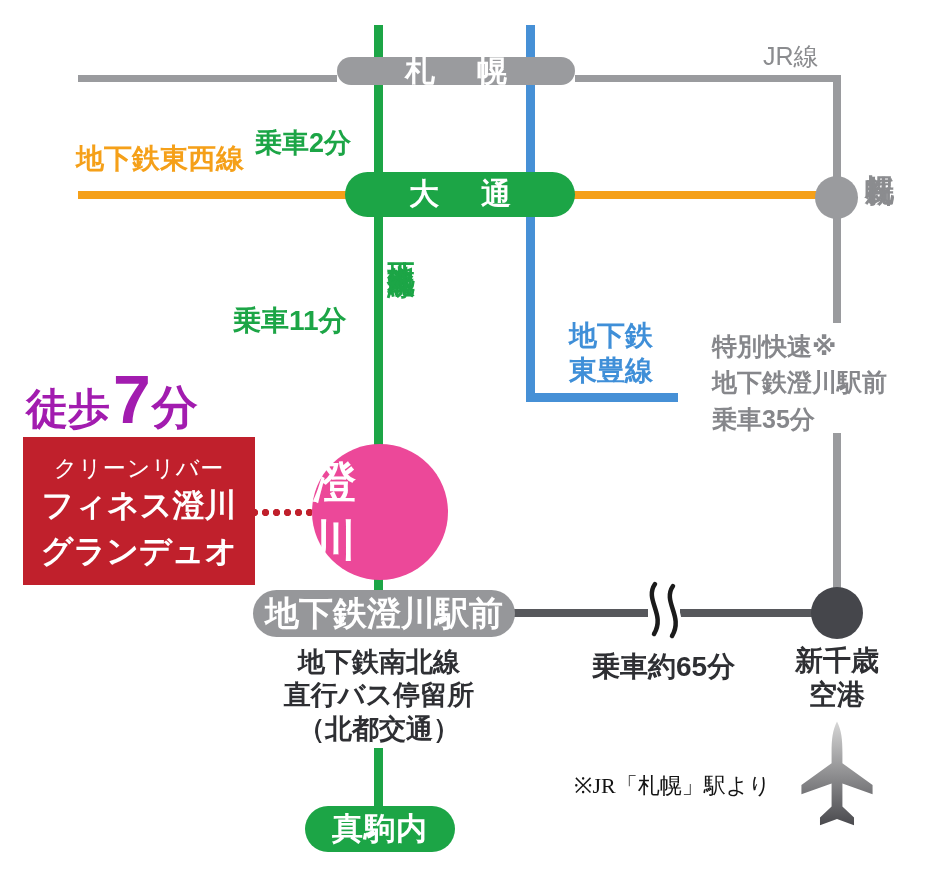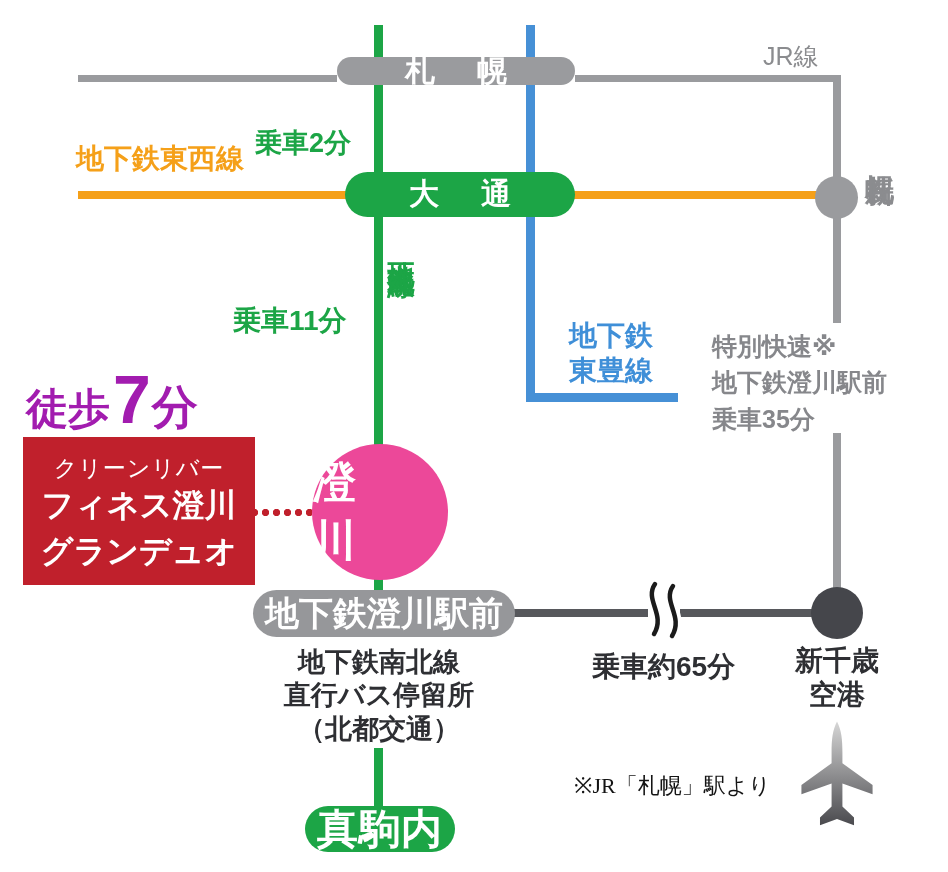--- a/index.html
+++ b/index.html
@@ -26,21 +26,21 @@
   .green-t{color:#1CA546;}
   .orange-t{color:#F5A019;}
   .blue-t{color:#3F8FD8;}
   .gray-t{color:#8B8C8F;}
   .midgray-t{color:#86878B;}
   .dark-t{color:#2E2F33;}
 
   #st-sapporo{left:337px;top:57px;width:238px;height:28px;background:#9A9B9E;font-size:30px;}
   #st-odori{left:345px;top:172px;width:230px;height:45px;background:#1CA546;font-size:30px;}
   #st-sumikawa-ekimae{left:253px;top:590px;width:262px;height:47px;background:#96979A;font-size:34px;letter-spacing:0;text-indent:0;}
-  #st-makomanai{left:305px;top:806px;width:150px;height:46px;background:#1CA546;font-size:41px;letter-spacing:1px;text-indent:0;}
+  #st-makomanai{left:305px;top:806px;width:150px;height:46px;background:#1CA546;font-size:31px;letter-spacing:1px;text-indent:0;}
 
   #nd-shinsapporo{left:815px;top:176px;width:43px;height:43px;background:#9A9B9E;}
   #nd-chitose{left:811px;top:587px;width:52px;height:52px;background:#45464B;}
   #nd-sumikawa{
     left:312px;top:444px;width:136px;height:136px;background:#ec4899;
     display:flex;align-items:center;justify-content:center;
     color:#fff;font-size:44px;font-weight:bold;letter-spacing:2px;
   }
 
   #ln-gray-top-left{left:78px;top:75px;width:259px;height:7px;}

